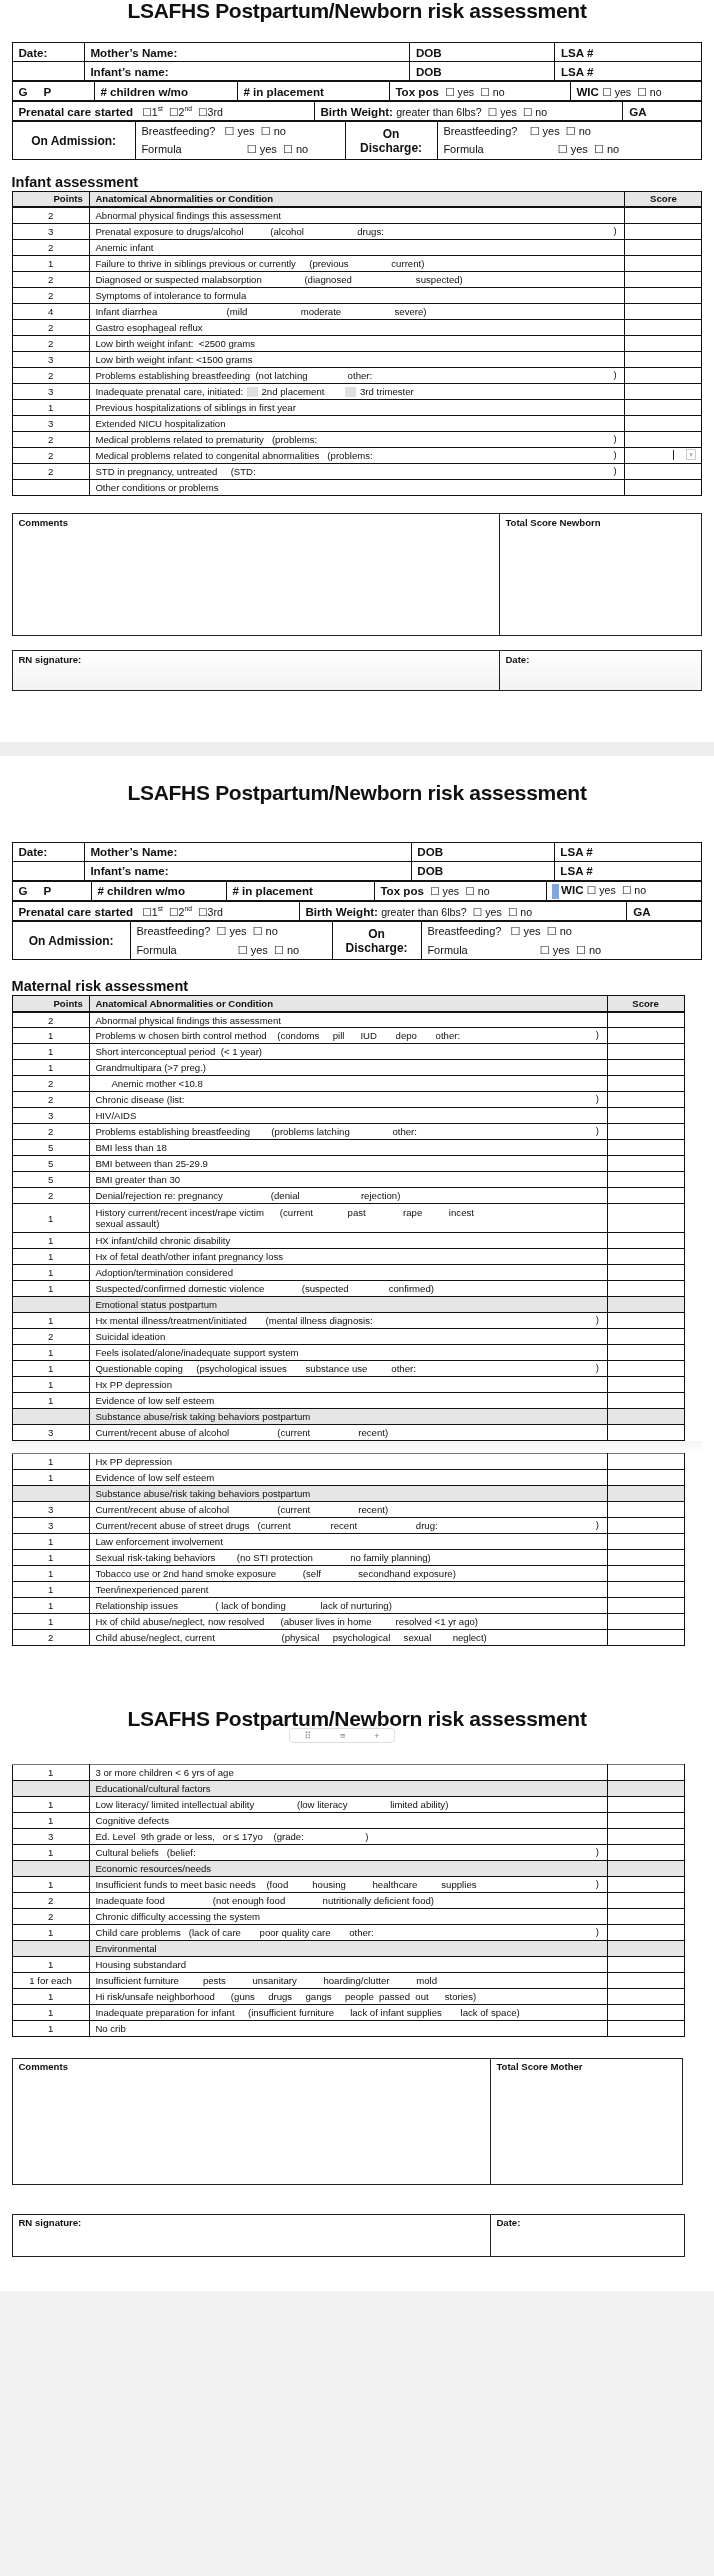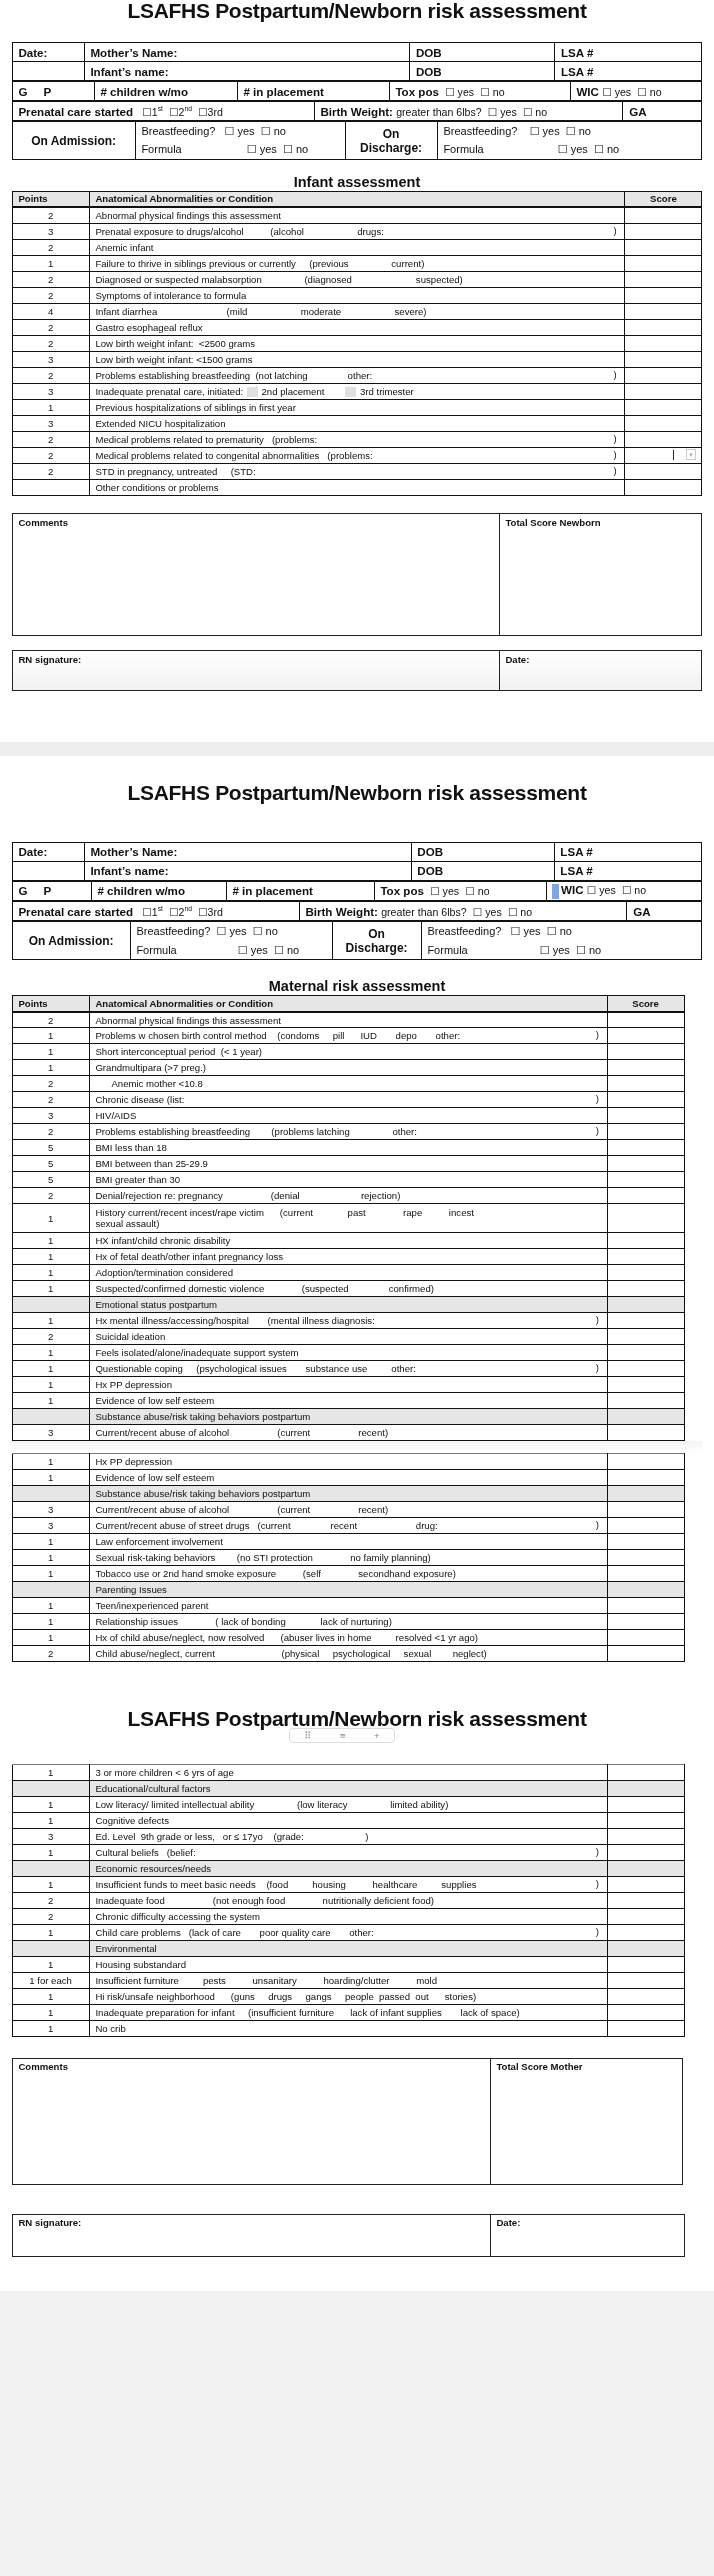--- a/index.html
+++ b/index.html
@@ -4,28 +4,28 @@
 <style>
   * { box-sizing: border-box; margin: 0; padding: 0; }
   body { width: 714px; background: #f2f2f2; font-family: "Liberation Sans", sans-serif; color: #111; }
   .page { background: #fff; position: relative; }
   .title { font-family: "Liberation Sans", sans-serif; font-weight: bold; text-align: center; font-size: 21px; letter-spacing: -0.3px; }
   .hdr { border-collapse: collapse; width: 100%; border: 1.9px solid #111; font-size: 11.6px; }
   .hdr td { border: 1px solid #111; padding: 1.9px 5.8px; height: 19px; vertical-align: middle; }
   .hdr td.b { font-weight: bold; }
   .hdr .g2 { border-left: 1.9px solid #888; }
   .cb { font-size: 10.6px; font-weight: normal; }
-  .sect { font-weight: bold; font-size: 14.5px; margin: 0 0 1px 0; text-align: center; }
+  .sect { font-weight: bold; font-size: 14.5px; margin: 0 0 1px 0; }
   .rt { border-collapse: collapse; width: 100%; border: 1.9px solid #111; font-size: 9.6px; }
   .rt th { background: #e6e6e6; font-weight: bold; border: 1px solid #111; border-bottom: 2.9px solid #111; height: 16.4px; padding: 0 5.8px; }
   .rt td { border: 1px solid #111; border-top: 1.4px solid #777; padding: 0 5.8px; height: 16px; vertical-align: middle; }
   .rt td.pts { text-align: center; width: 77px; }
   .rt td.sc { width: 77px; border-left: 1.4px solid #777; }
   .rt th.sc { width: 77px; }
-  .rt th.pts { width: 77px; text-align:left; }
+  .rt th.pts { width: 77px; text-align:right; }
   .rt th.cond { text-align: left; }
   .rt tr.cat td { background: #e6e6e6; }
   .rt td.cond { position: relative; }
   .paren { position: absolute; right: 7.7px; top: 1px; }
   .box2 { border-collapse: collapse; width: 100%; font-size: 9.6px; border: 1.4px solid #222; }
   .box2 td { border: 1px solid #222; vertical-align: top; padding: 2.9px 5.8px; font-weight: bold; }
   .sep { height: 13.5px; background: #eee; }
   .sq { display:inline-block; width: 10.6px; height: 10.6px; background:#e0e0e0; vertical-align: middle; margin: 0 3.9px; }
   .dropdown { position:absolute; right:5.8px; top:1px; width:9.6px; height:11.6px; border:1px solid #ccc; font-size:6.7px; color:#aaa; text-align:center; line-height:9.6px;}
   .cursor { position:absolute; right:27px; top:1.9px; width:1.9px; height:10.6px; background:#222; }
@@ -433,21 +433,21 @@
           <td class="cond"><span style="white-space: pre;">Suspected/confirmed domestic violence              (suspected               confirmed)</span></td>
           <td class="sc" style="position: relative;"></td>
         </tr>
         <tr class="cat">
           <td class="pts"></td>
           <td class="cond"><span style="white-space: pre;">Emotional status postpartum</span></td>
           <td class="sc" style="position: relative;"></td>
         </tr>
         <tr>
           <td class="pts">1</td>
-          <td class="cond"><span style="white-space: pre;">Hx mental illness/accessing/hospital       (mental illness diagnosis:</span><span class="paren">)</span></td>
+          <td class="cond"><span style="white-space: pre;">Hx mental illness/treatment/initiated       (mental illness diagnosis:</span><span class="paren">)</span></td>
           <td class="sc" style="position: relative;"></td>
         </tr>
         <tr>
           <td class="pts">2</td>
           <td class="cond"><span style="white-space: pre;">Suicidal ideation</span></td>
           <td class="sc" style="position: relative;"></td>
         </tr>
         <tr>
           <td class="pts">1</td>
           <td class="cond"><span style="white-space: pre;">Feels isolated/alone/inadequate support system</span></td>
@@ -514,25 +514,20 @@
           <td class="sc" style="position: relative;"></td>
         </tr>
         <tr>
           <td class="pts">1</td>
           <td class="cond"><span style="white-space: pre;">Sexual risk-taking behaviors        (no STI protection              no family planning)</span></td>
           <td class="sc" style="position: relative;"></td>
         </tr>
         <tr>
           <td class="pts">1</td>
           <td class="cond"><span style="white-space: pre;">Tobacco use or 2nd hand smoke exposure          (self              secondhand exposure)</span></td>
-          <td class="sc" style="position: relative;"></td>
-        </tr>
-        <tr class="cat">
-          <td class="pts"></td>
-          <td class="cond"><span style="white-space: pre;">Parenting Issues</span></td>
           <td class="sc" style="position: relative;"></td>
         </tr>
         <tr>
           <td class="pts">1</td>
           <td class="cond"><span style="white-space: pre;">Teen/inexperienced parent</span></td>
           <td class="sc" style="position: relative;"></td>
         </tr>
         <tr>
           <td class="pts">1</td>
           <td class="cond"><span style="white-space: pre;">Relationship issues              ( lack of bonding             lack of nurturing)</span></td>

